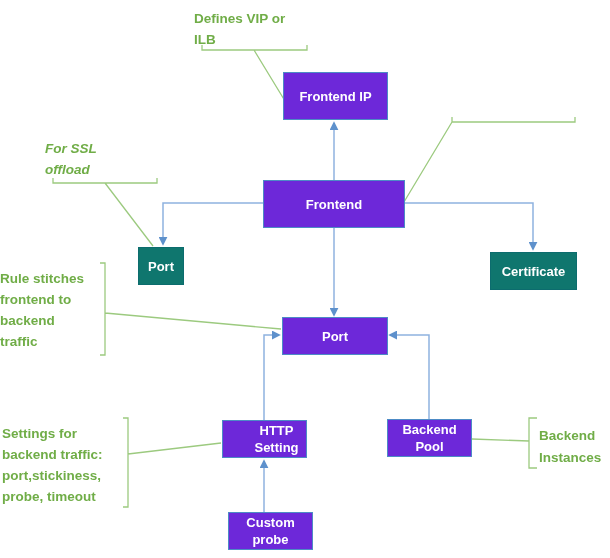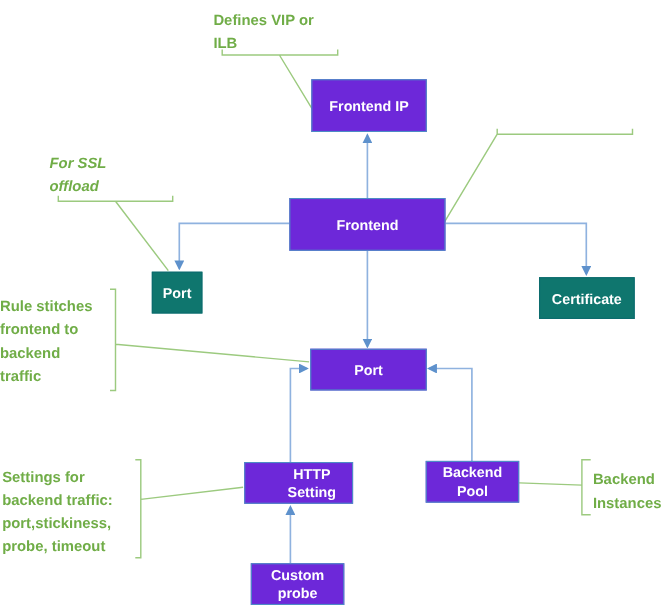--- a/index.html
+++ b/index.html
@@ -16,21 +16,21 @@
   .node.blue{background:#6d28d9;border:1px solid #4d8bc6;}
   .node.teal{background:#0f766e;border:1px solid #0c6c6e;text-align:center;}
   .ann{
     position:absolute;color:#70AD47;font-weight:bold;font-size:13.5px;line-height:21px;
     text-align:left;white-space:pre-line;
   }
   
   #n-frontend-ip {left:283px;top:72px; width:105px;height:48px;}
   #n-listener    {left:263px;top:180px;width:142px;height:48px;}
   #n-rule        {left:282px;top:317px;width:106px;height:38px;}
-  #n-http-setting{left:222px;top:420px;width:99px; height:38px;padding-left:24px;}
+  #n-http-setting{left:222px;top:420px;width:85px; height:38px;padding-left:24px;}
   #n-backend-pool{left:387px;top:419px;width:85px; height:38px;}
   #n-custom-probe{left:228px;top:512px;width:85px; height:38px;}
   #n-port        {left:138px;top:247px;width:46px; height:38px;}
   #n-certificate {left:490px;top:252px;width:87px; height:38px;}
   
   #a-defines-vip      {left:194px;top:8px;  width:120px;}
   #a-frontend-listener{left:443px;top:56px; width:140px;}
   #a-ssl-offload      {left:45px; top:138px;width:120px;font-style:italic;}
   #a-rule-stitches    {left:0px;  top:268px;width:100px;}
   #a-backend-settings {left:2px;  top:423px;width:126px;}

